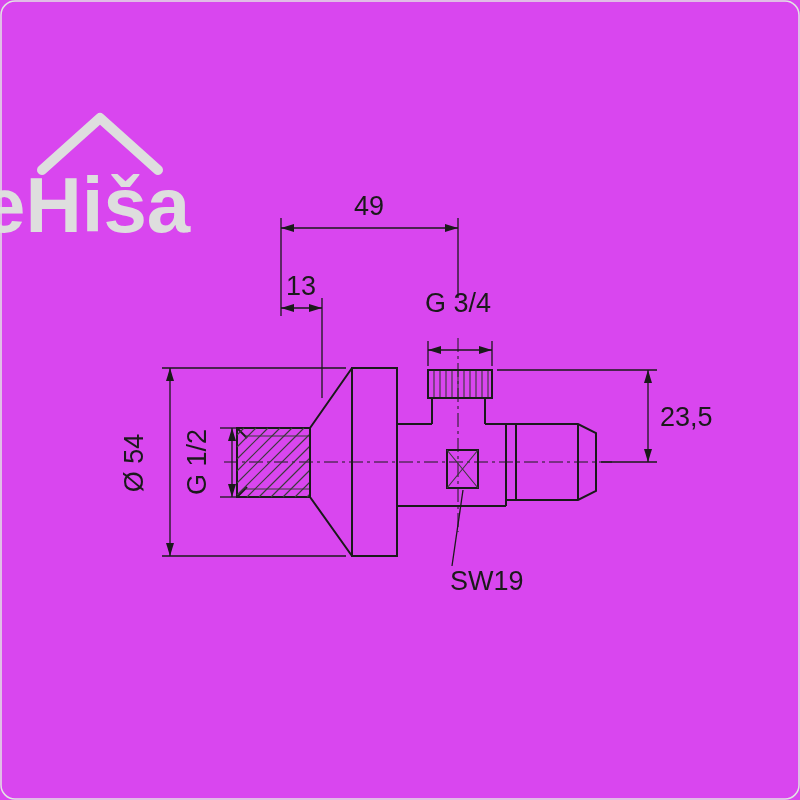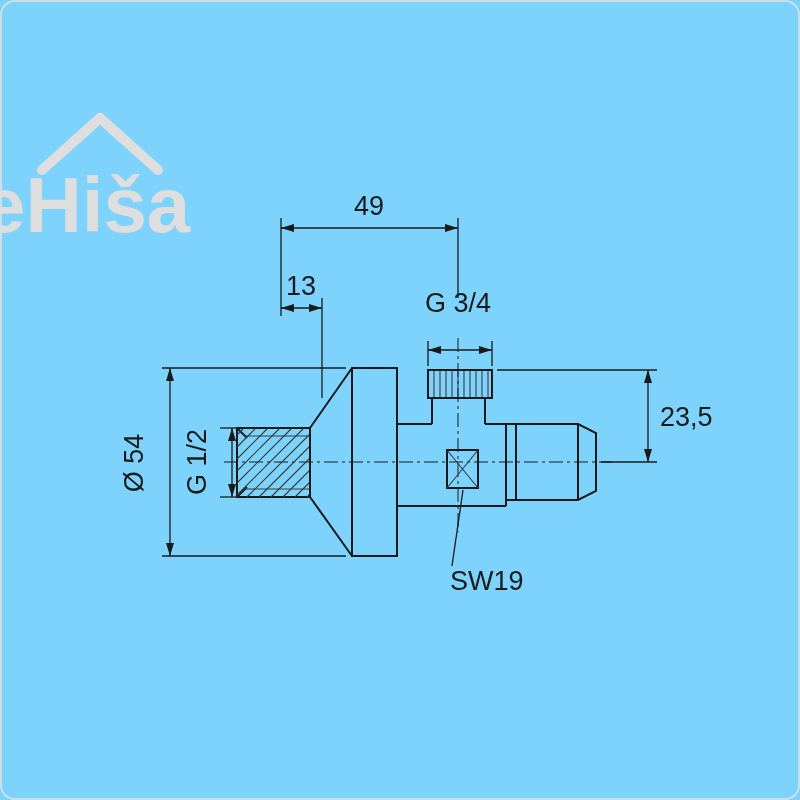--- a/index.html
+++ b/index.html
@@ -1,20 +1,20 @@
 <!DOCTYPE html>
 <html><head>
 <meta charset="utf-8">
 <style>
   html, body { margin: 0; padding: 0; background: #ffffff; }
   .stage {
     position: relative;
     width: 800px;
     height: 800px;
-    background: #7dd3fc;
+    background: #d946ef;
     overflow: hidden;
     font-family: "Liberation Sans", sans-serif;
   }
   svg { display: block; }
 
   
   .obj  { stroke: #1a1a1a; stroke-width: 2;   fill: none; stroke-linecap: butt; stroke-linejoin: miter; }
   
   .thin { stroke: #3a3a3a; stroke-width: 1.1; fill: none; }
   

